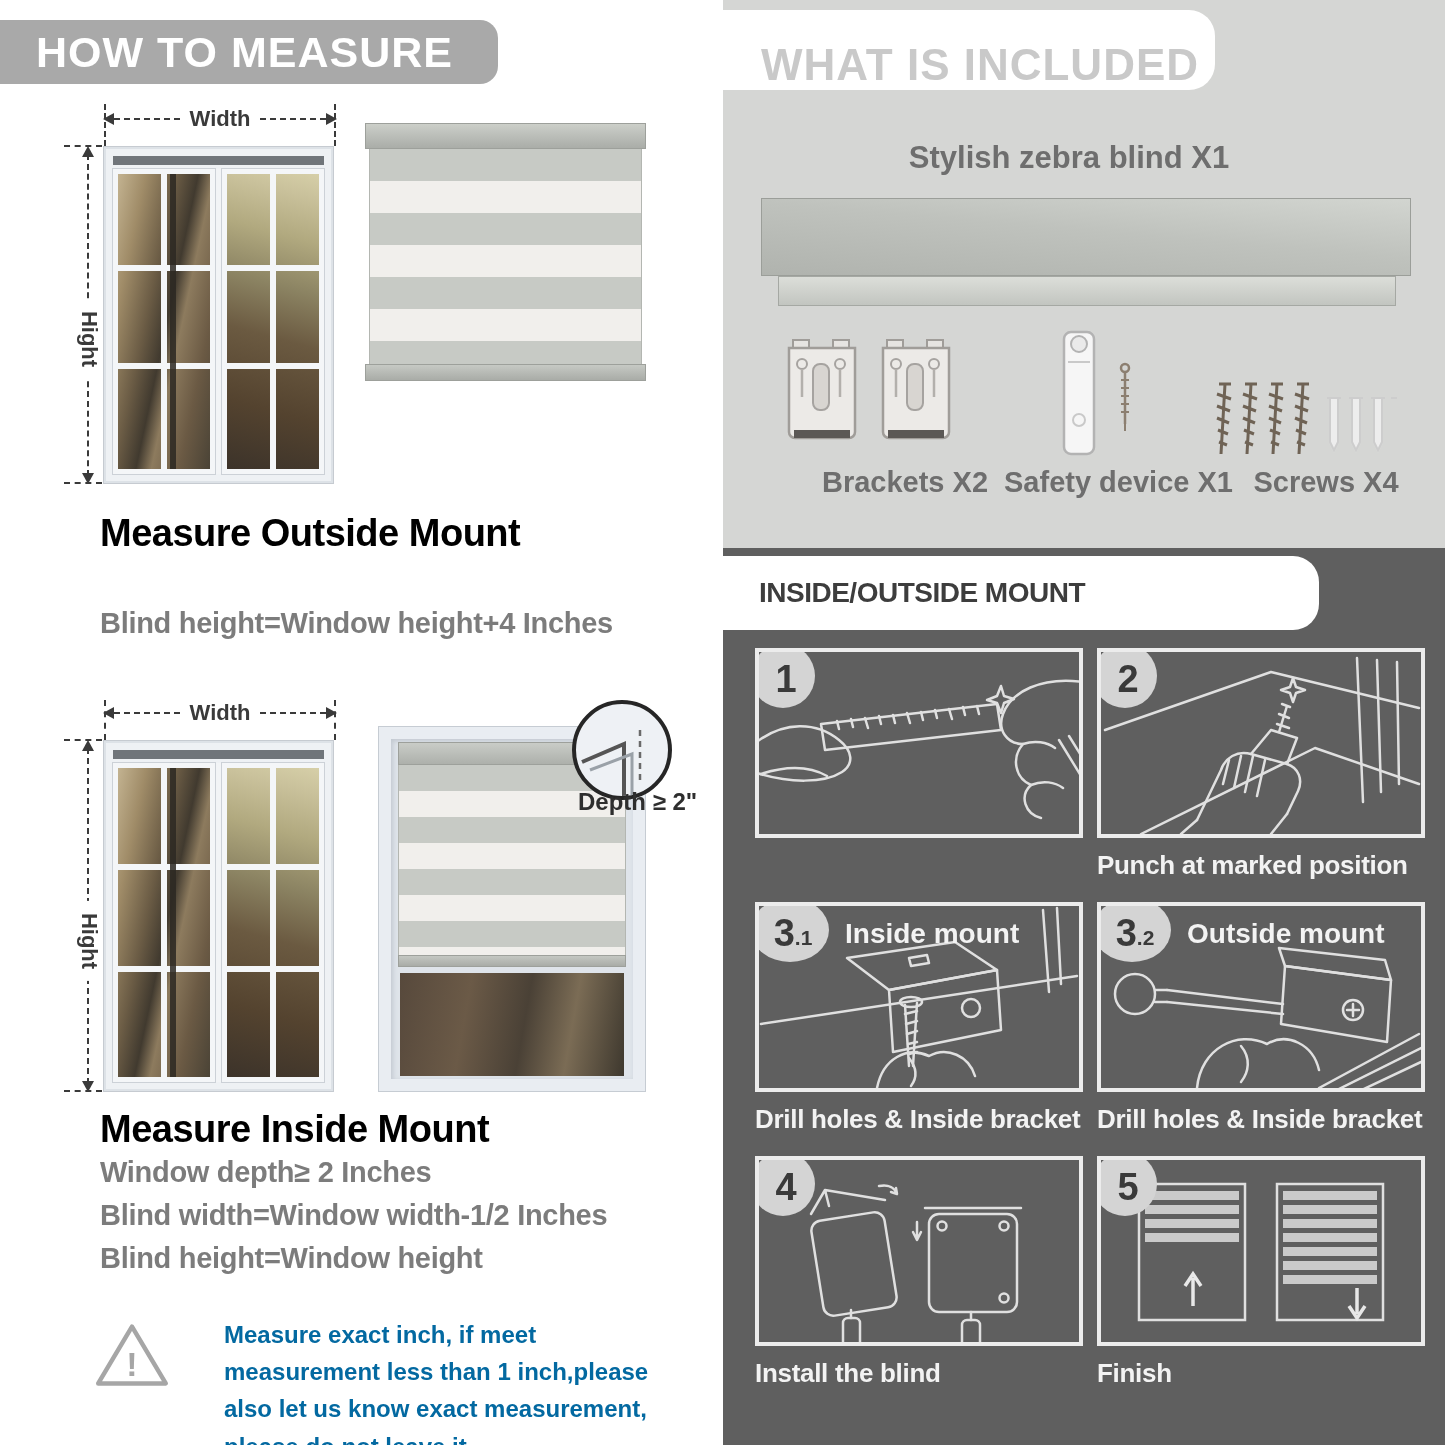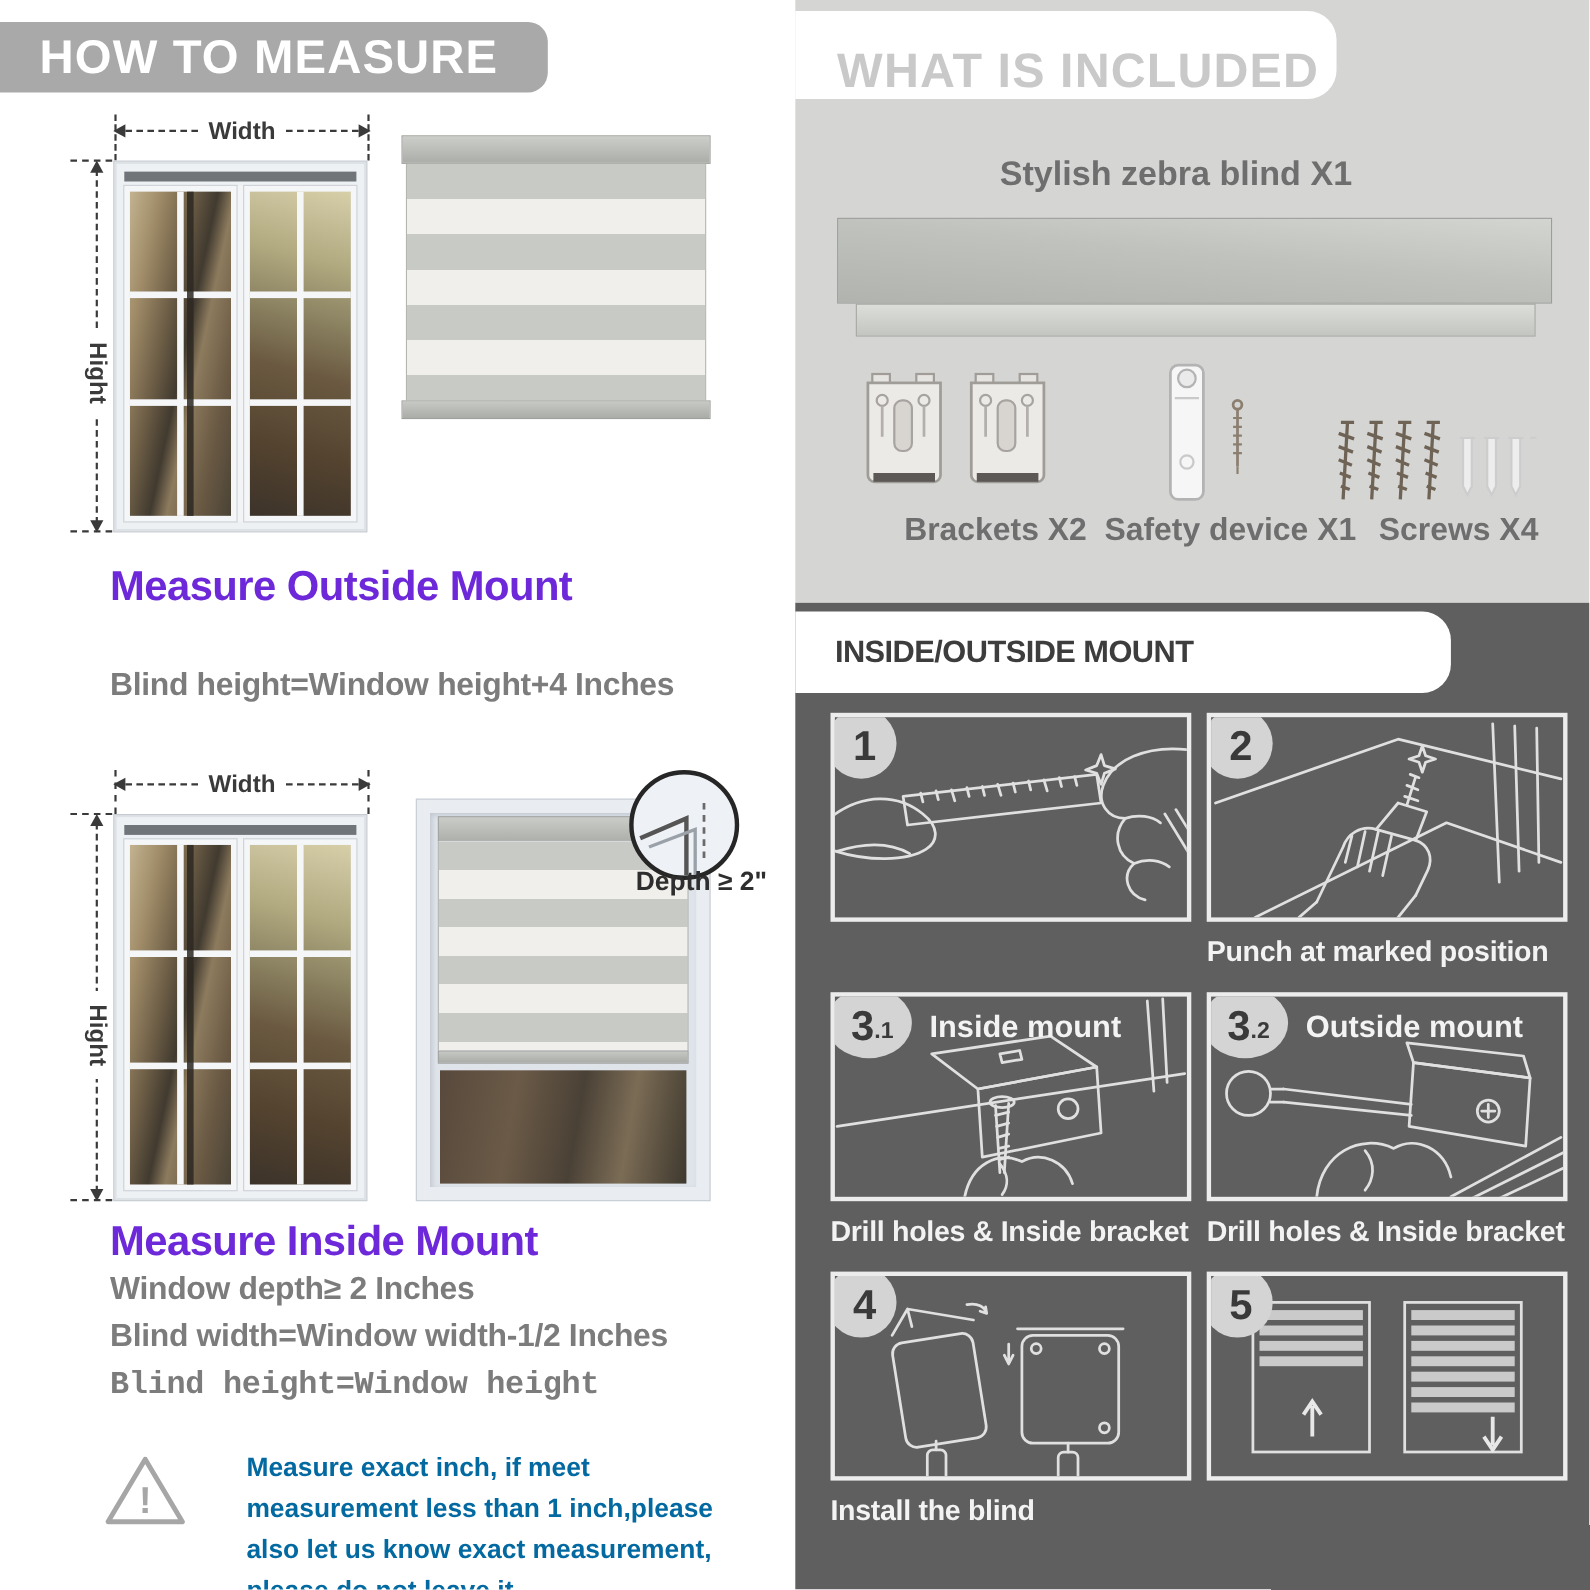--- a/index.html
+++ b/index.html
@@ -66,21 +66,21 @@
   .if-blind { position:absolute; left:20px; right:20px; top:16px; }
   .if-cassette { height:23px; background:linear-gradient(180deg,#c9ccc7,#adb0ab); border:1px solid #9da09b; }
   .if-stripes { height:190px; background:repeating-linear-gradient(180deg,#c7cac5 0 26px,#f1efec 26px 52px); border-left:1px solid #b3b6b1; border-right:1px solid #b3b6b1; }
   .if-rail { height:12px; background:linear-gradient(180deg,#c4c7c2,#a9aca7); border:1px solid #9da09b; }
   .if-pane { position:absolute; left:22px; right:22px; top:247px; bottom:16px;
     background:linear-gradient(100deg,#57493c,#6b5a47 30%,#4a4136 55%,#7b6c55 75%,#3e382e 100%); }
   .magnifier { position:absolute; right:-26px; top:-26px; width:100px; height:100px; border-radius:50%;
     border:4px solid #262626; background:#eef1f5; overflow:hidden; }
   .depth-label { position:absolute; left:200px; top:62px; font-size:24px; font-weight:bold; color:#2e2e2e; white-space:nowrap; }
 
-  .h-measure { position:absolute; left:100px; color:#6d28d9; font-size:38px; font-weight:bold; letter-spacing:-0.5px; }
+  .h-measure { position:absolute; left:100px; color:#000000; font-size:38px; font-weight:bold; letter-spacing:-0.5px; }
   .m-line { position:absolute; left:100px; color:#7c7c7c; font-size:29px; font-weight:bold; letter-spacing:-0.3px; white-space:nowrap; }
 
   .warn-icon { position:absolute; left:92px; top:1318px; width:80px; height:74px; }
   .warn-bang { position:absolute; left:92px; top:1318px; width:80px; height:74px; display:flex; align-items:flex-end; justify-content:center;
     color:#a6a6a6; font-size:34px; font-weight:bold; padding-bottom:8px; }
   .warn-text { position:absolute; left:180px; top:1316px; width:464px; color:#0369a1; font-size:24px; line-height:1.55; font-weight:700;margin-left:44px; }
 
   
   .included { position:absolute; left:723px; top:0; width:722px; height:548px; background:#d5d6d4; }
   .banner-included {
@@ -220,21 +220,21 @@
         <path d="M14,66 L56,50 L56,92" fill="none" stroke="#9aa1a8" stroke-width="3"></path>
         <path d="M64,26 L64,78" stroke="#6a6a6a" stroke-width="2.5" stroke-dasharray="6 5" fill="none"></path>
       </svg>
     </div>
     <div class="depth-label">Depth ≥ 2"</div>
   </div>
 
   <h2 class="h-measure" style="top:1108px;">Measure Inside Mount</h2>
   <p class="m-line" style="top:1156px;">Window depth≥ 2 Inches</p>
   <p class="m-line" style="top:1199px;">Blind width=Window width-1/2 Inches</p>
-  <p class="m-line" style="top:1242px;font-family:Liberation Mono, monospace;">Blind height=Window height</p>
+  <p class="m-line" style="top:1242px;">Blind height=Window height</p>
 
   <svg class="warn-icon" viewBox="0 0 90 80">
     <path d="M45,8 L83,72 L7,72 Z" fill="none" stroke="#a6a6a6" stroke-width="5" stroke-linejoin="round"></path>
   </svg>
   <div class="warn-bang">!</div>
   <p class="warn-text">Measure exact inch, if meet measurement less than 1 inch,please also let us know exact measurement, please do not leave it</p>
 
 </section>
 
 <section class="included">
@@ -442,16 +442,17 @@
           </g>
           <g stroke="#e8e8e8" stroke-width="3.5" fill="none">
             <path d="M92,146 V118 M84,126 l8,-12 8,12"></path>
             <path d="M256,128 V154 M248,146 l8,12 8,-12"></path>
           </g>
         </svg>
         <div class="badge">
             <span class="n">5</span>
           </div>
       </div>
+      <figcaption>Finish</figcaption>
     </figure>
 
   </div>
 </section>
 
 </body></html>

